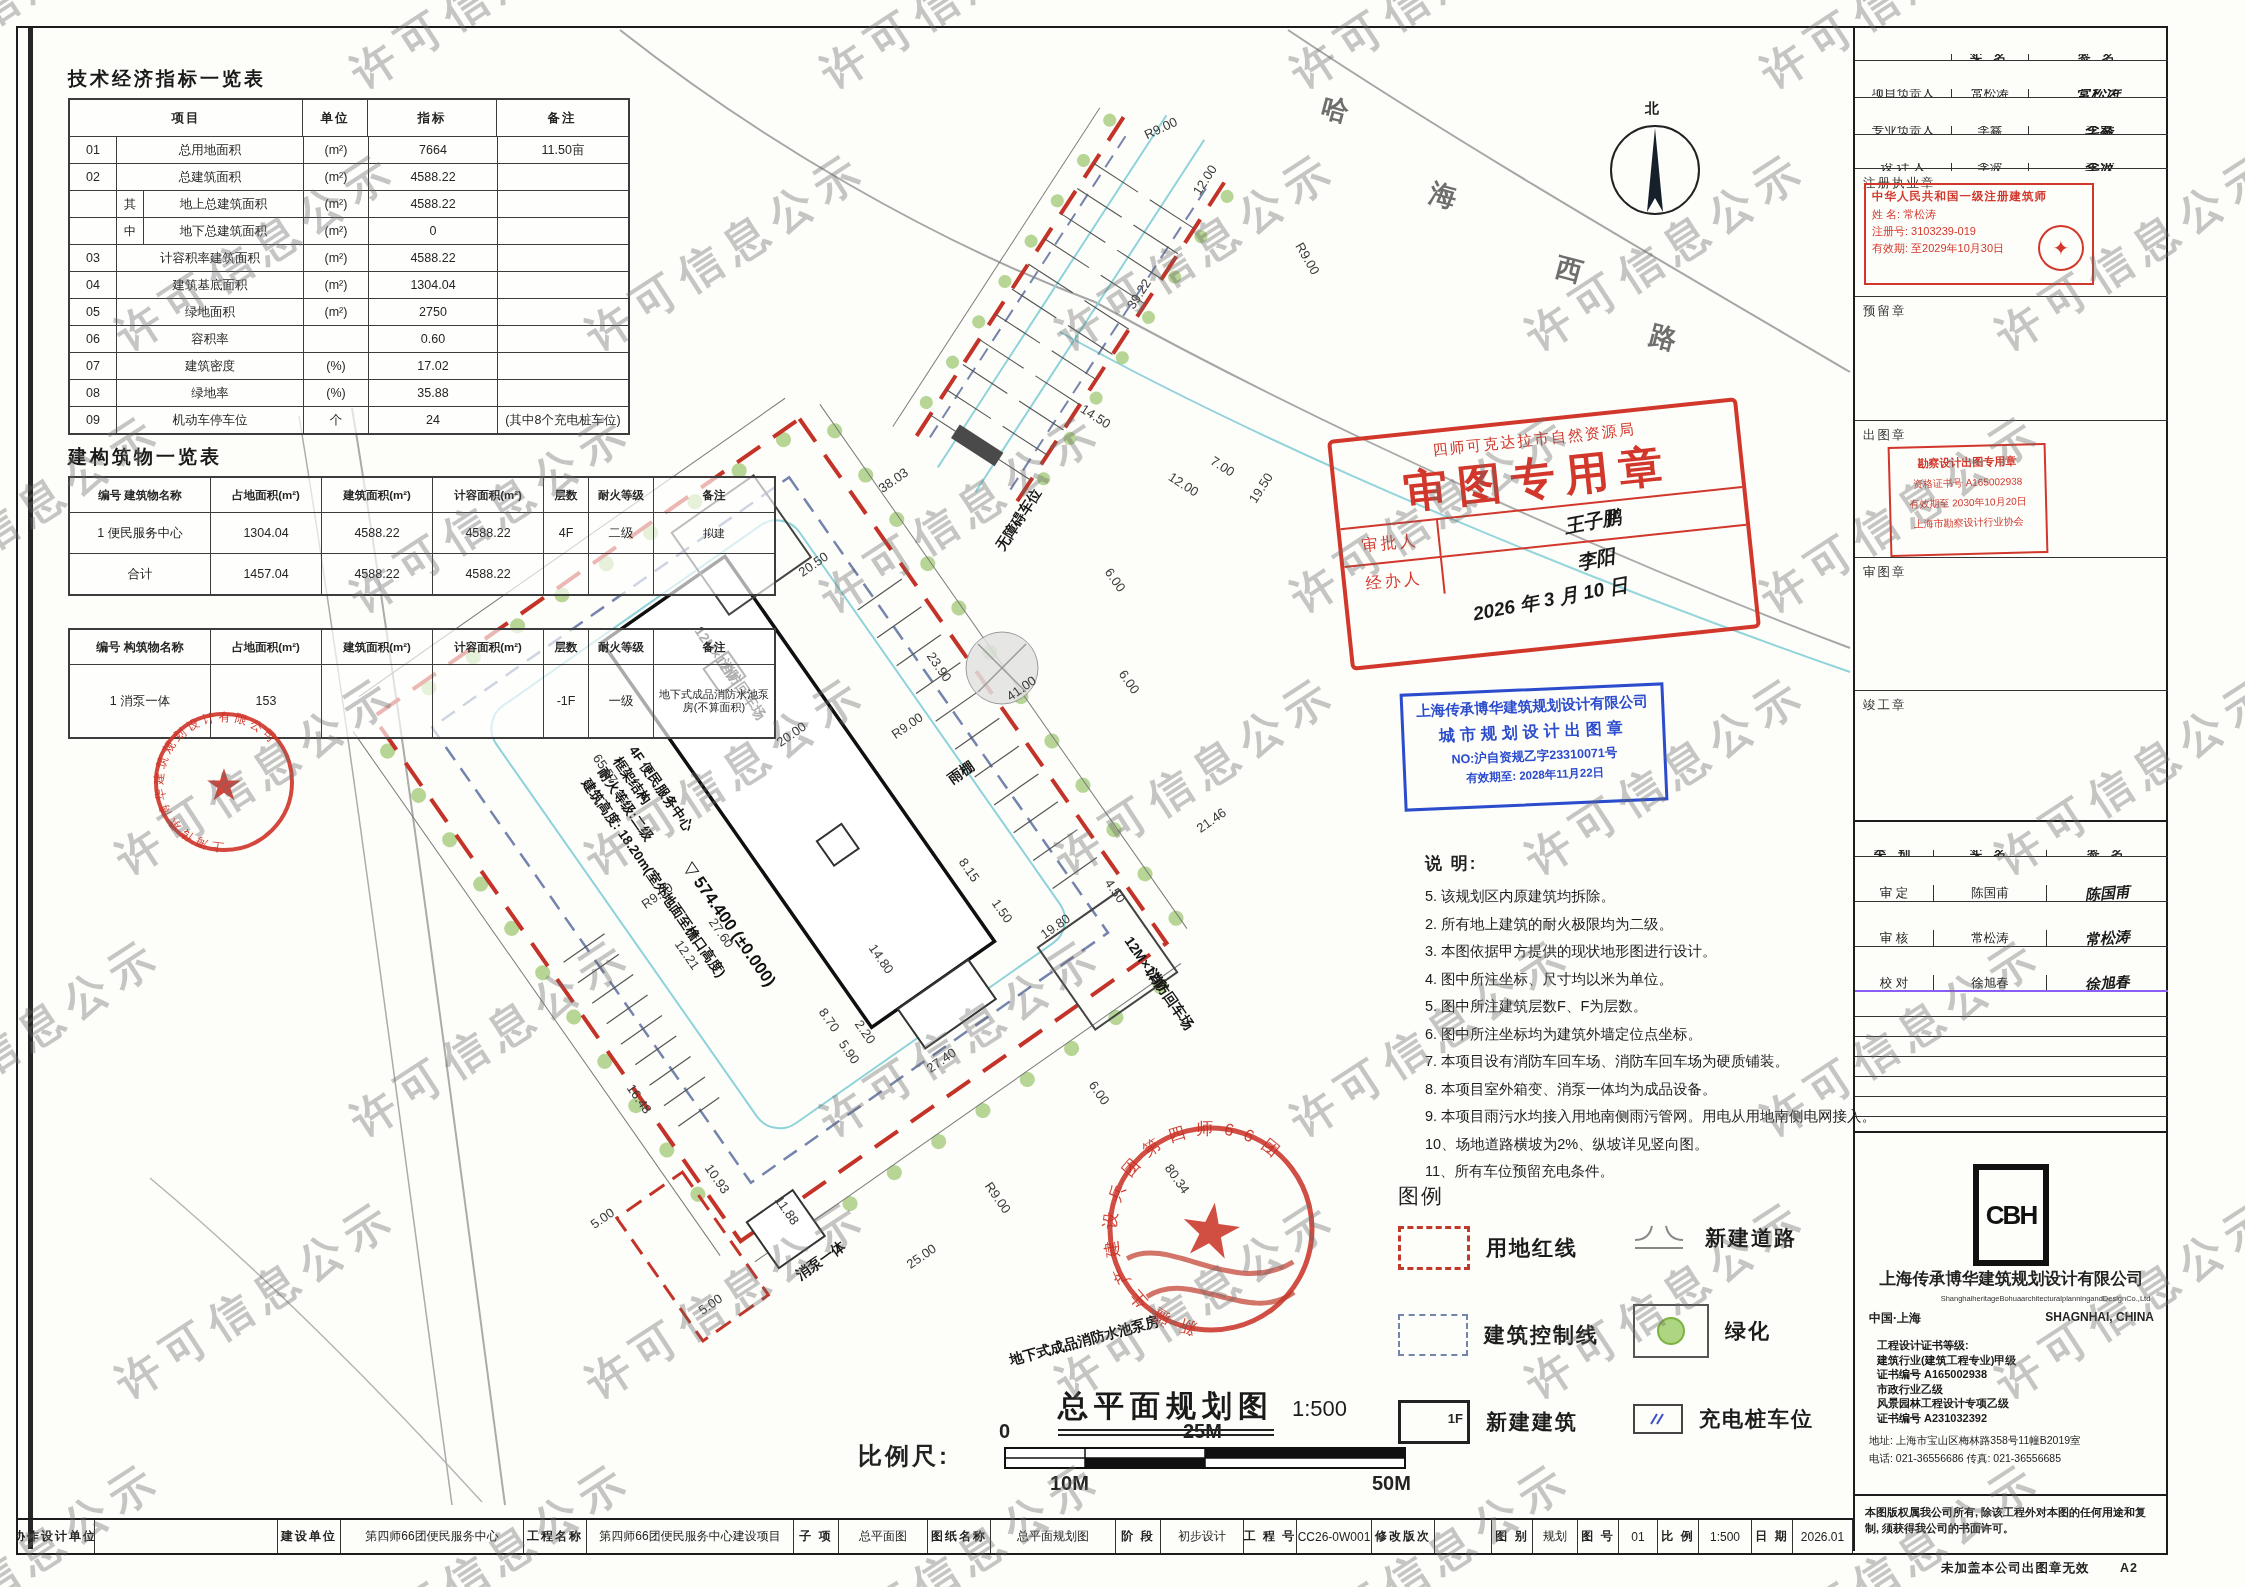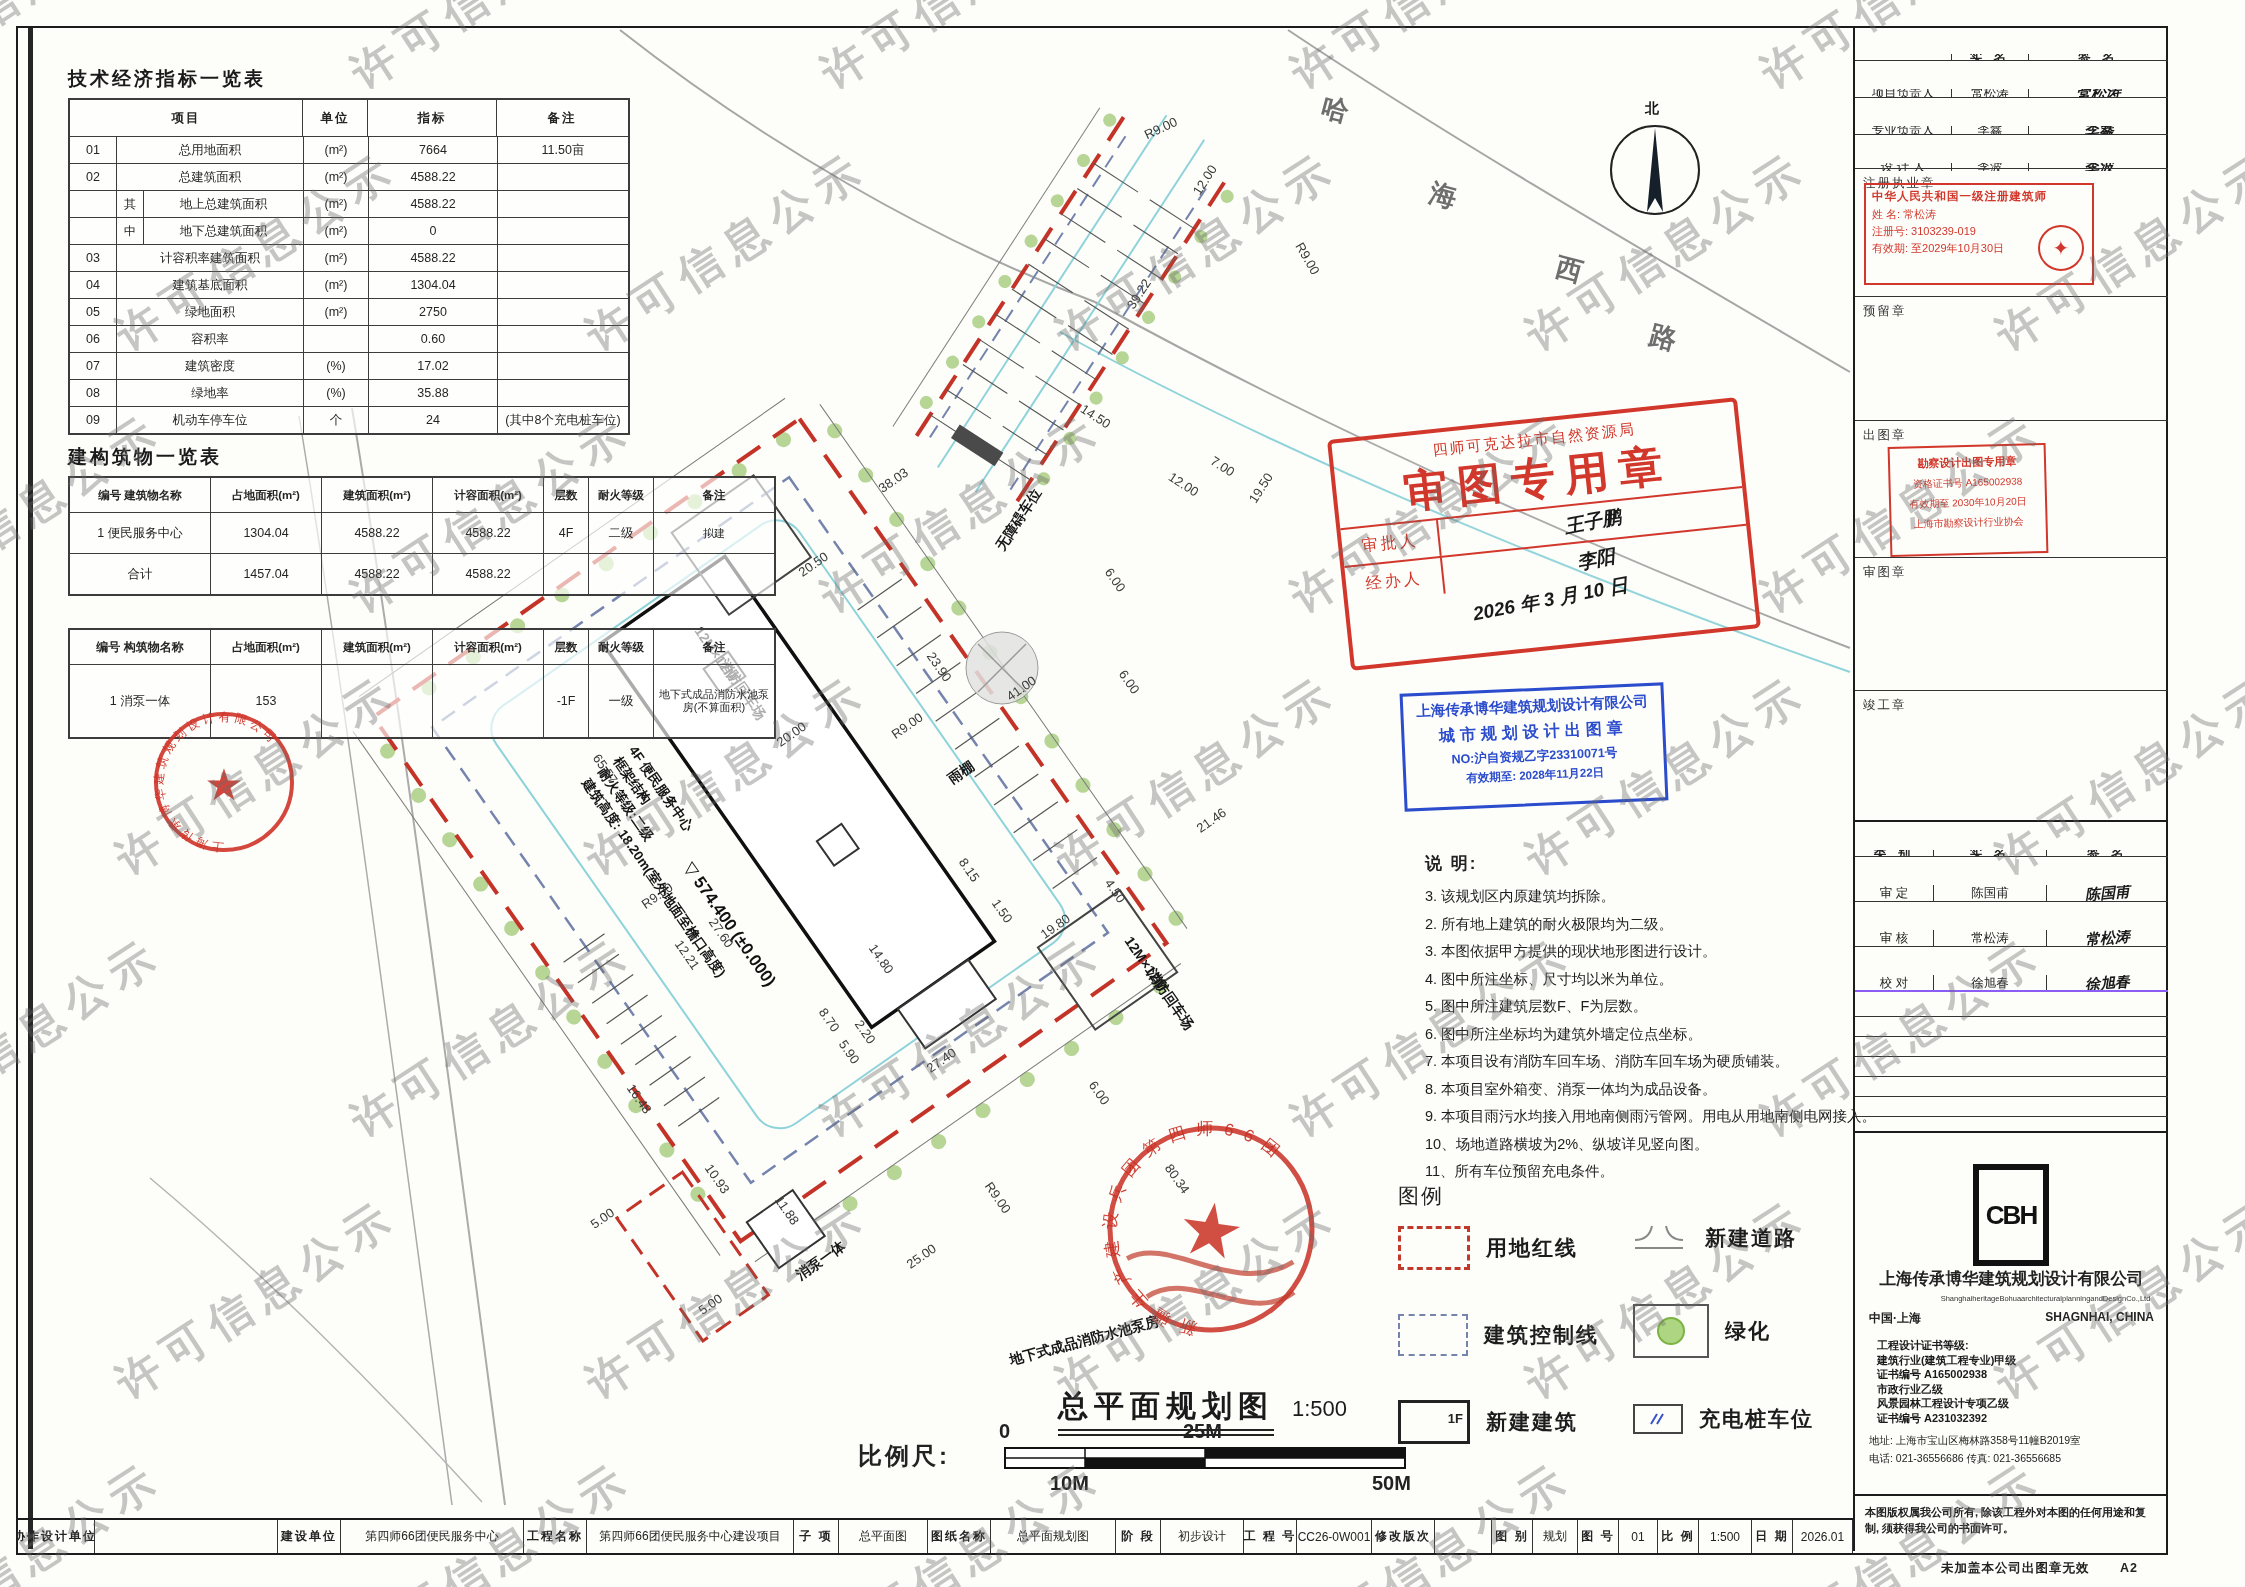--- a/index.html
+++ b/index.html
@@ -394,21 +394,21 @@
       <div class="ann d" style="left: 592px; top: 1218px; transform: rotate(-35deg);">5.00</div>
       <div class="ann d" style="left: 908px; top: 1258px; transform: rotate(-35deg);">25.00</div>
       <div class="ann l" style="left: 798px; top: 1268px; transform: rotate(-35deg);">消泵一体</div>
       <div class="ann d" style="left: 700px; top: 1304px; transform: rotate(-35deg);">5.00</div>
       <div class="ann l" style="left: 1010px; top: 1352px; transform: rotate(-15deg);">地下式成品消防水池泵房</div>
     </div>
 
   <div id="notes">
     <div class="nt">说 明:</div>
     <div id="notelist">
-        <div class="noteline">3. 该规划区内原建筑均拆除。</div>
+        <div class="noteline">5. 该规划区内原建筑均拆除。</div>
         <div class="noteline">2. 所有地上建筑的耐火极限均为二级。</div>
         <div class="noteline">3. 本图依据甲方提供的现状地形图进行设计。</div>
         <div class="noteline">4. 图中所注坐标、尺寸均以米为单位。</div>
         <div class="noteline">5. 图中所注建筑层数F、F为层数。</div>
         <div class="noteline">6. 图中所注坐标均为建筑外墙定位点坐标。</div>
         <div class="noteline">7. 本项目设有消防车回车场、消防车回车场为硬质铺装。</div>
         <div class="noteline">8. 本项目室外箱变、消泵一体均为成品设备。</div>
         <div class="noteline">9. 本项目雨污水均接入用地南侧雨污管网。用电从用地南侧电网接入。</div>
         <div class="noteline">10、场地道路横坡为2%、纵坡详见竖向图。</div>
         <div class="noteline">11、所有车位预留充电条件。</div>

